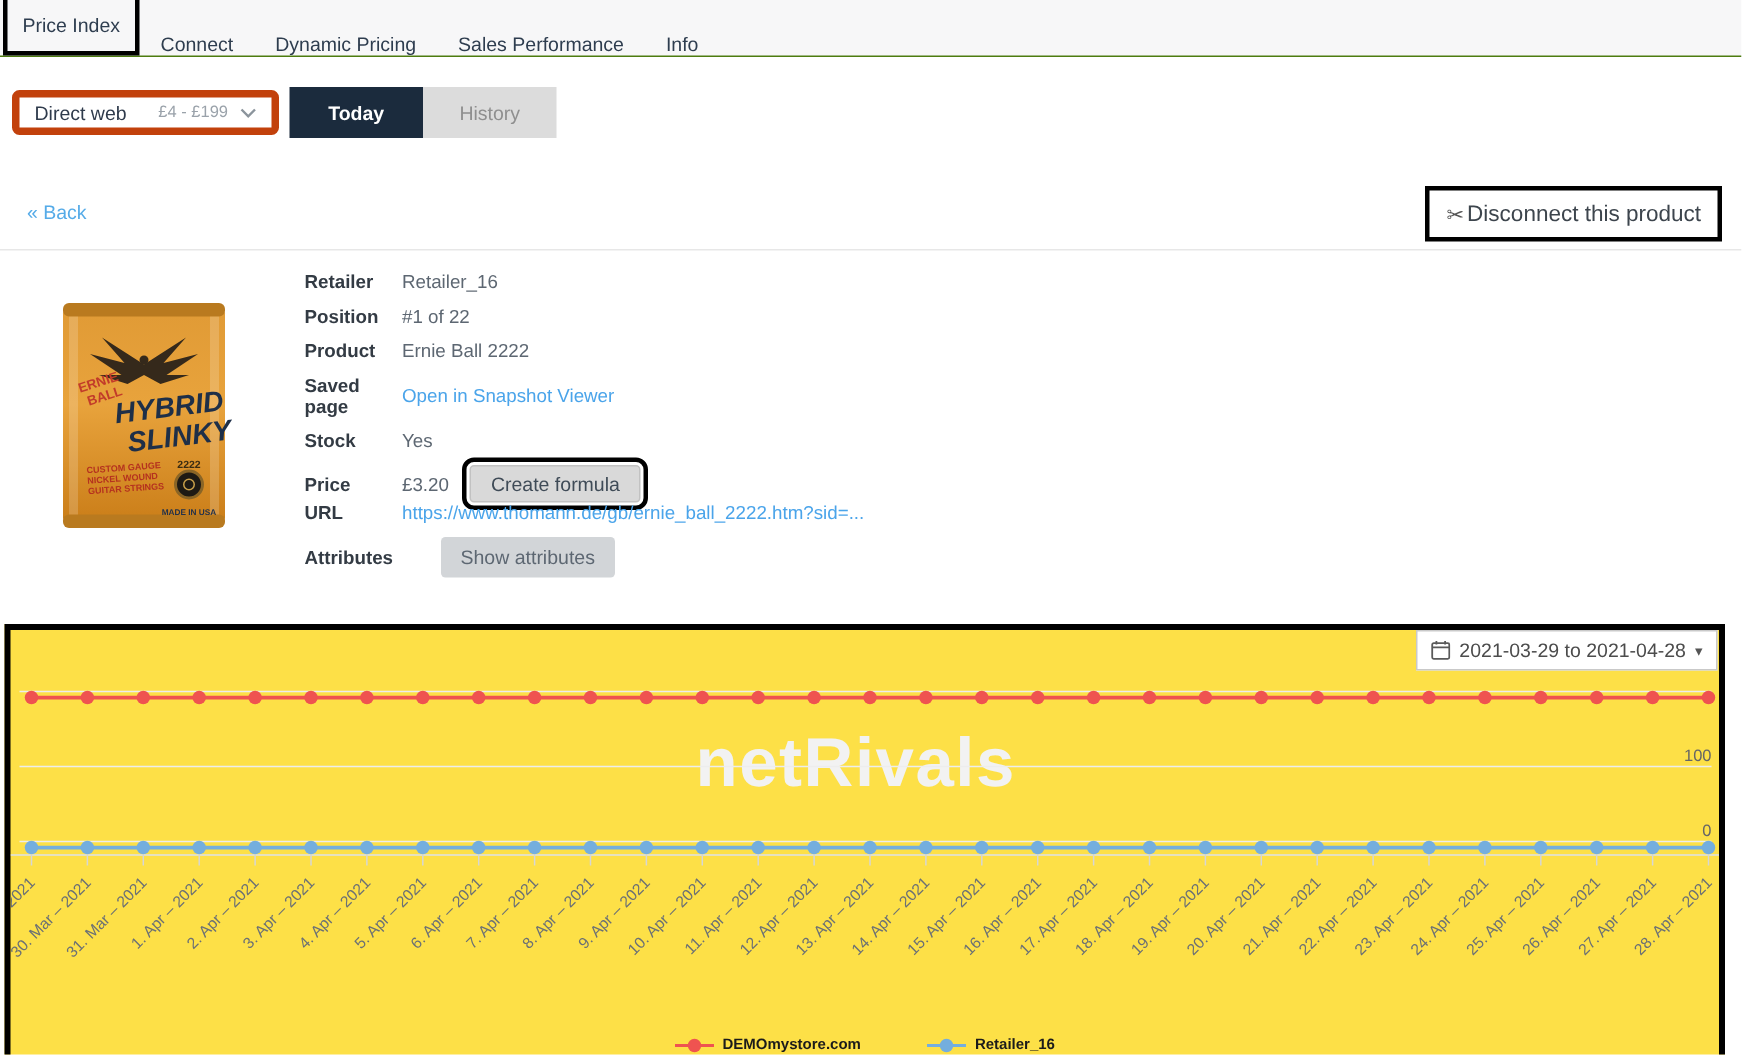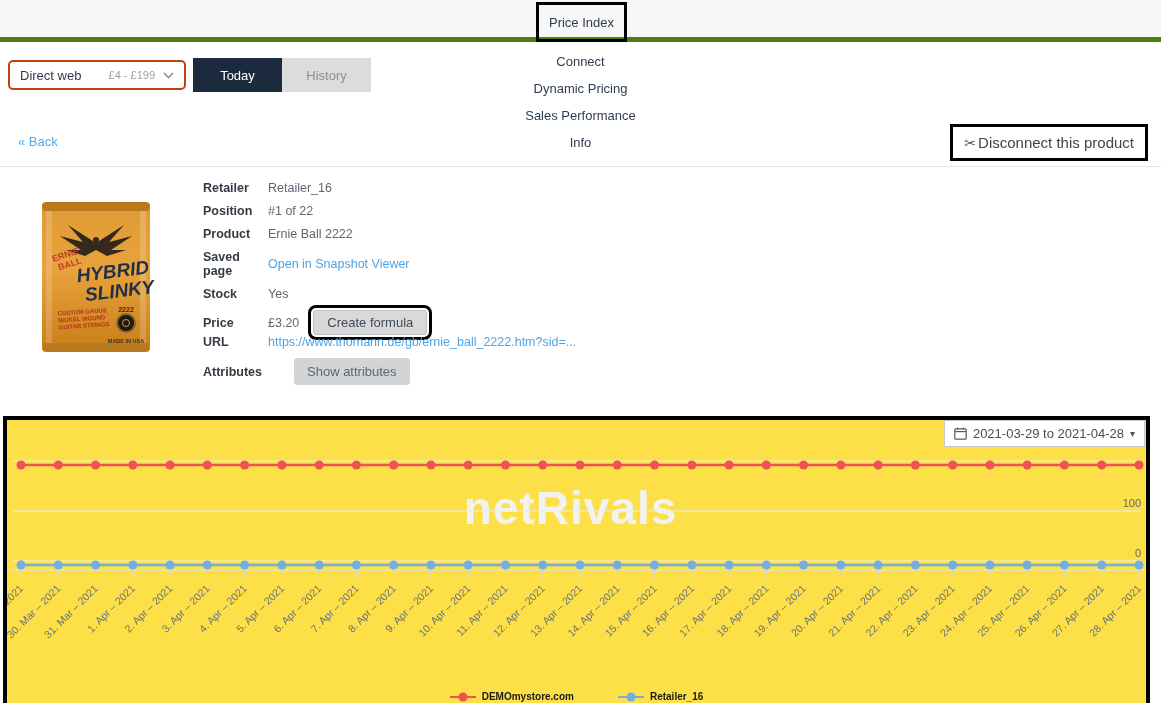--- a/index.html
+++ b/index.html
@@ -2,33 +2,33 @@
 <html><head>
 <meta charset="utf-8">
 <style>
   html,body{margin:0;padding:0;}
   body{
     width:1161px;height:703px;position:relative;overflow:hidden;
     background:#ffffff;font-family:"Liberation Sans",sans-serif;color:#2e3d4f;
   }
   
   .navbar{position:absolute;top:0;left:0;width:100%;height:37px;background:#f7f7f8;
-    border-bottom:5px solid #4d7c0f;display:flex;align-items:center;z-index:5;flex-direction:column;}
+    border-bottom:1px solid #4d7c0f;display:flex;align-items:flex-end;z-index:5;}
   .nav-item{font-size:13px;color:#2e3d4f;padding:12px 14px 0 14px;white-space:nowrap;cursor:pointer;}
   .nav-annotate{border:3px solid #000;margin:2px 0 0 2px;padding:8px 10px;background:transparent;}
   .nav-annotate .nav-item{padding:0;}
   
   .site-select{position:absolute;left:8px;top:60px;width:178px;height:30px;box-sizing:border-box;
-    border:2px solid #c2410c;border-radius:5px;background:#fff;display:flex;align-items:center;
+    border:5px solid #c2410c;border-radius:5px;background:#fff;display:flex;align-items:center;
     padding:0 10px;cursor:pointer;}
   .site-select .val{font-size:13px;color:#2f3b4c;flex:1;}
   .site-select .range{font-size:11px;color:#9aa2aa;margin-right:8px;}
   .view-tabs{position:absolute;left:193px;top:58px;display:flex;height:34px;}
   .tab{width:89px;display:flex;align-items:center;justify-content:center;font-size:13px;cursor:pointer;}
-  .tab.active{background:#1b2b3d;color:#fff;font-weight:normal;}
+  .tab.active{background:#1b2b3d;color:#fff;font-weight:bold;}
   .tab.inactive{background:#dcdcdc;color:#8f8f8f;}
   
   .back-link{position:absolute;left:18px;top:134px;font-size:13px;color:#55abe8;cursor:pointer;text-decoration:none;}
   .disconnect-box{position:absolute;right:13px;top:124px;border:3px solid #000;padding:7px 11px;
     display:flex;align-items:center;gap:2px;background:#fff;}
   .disconnect-link{font-size:15px;color:#3c4document;color:#3d454d;cursor:pointer;}
   .scissors{font-size:14px;color:#555;line-height:1;}
   .divider{position:absolute;left:0;right:0;top:166px;border-top:1px solid #e7e7e7;}
   
   .product-img{position:absolute;left:36px;top:196px;}

